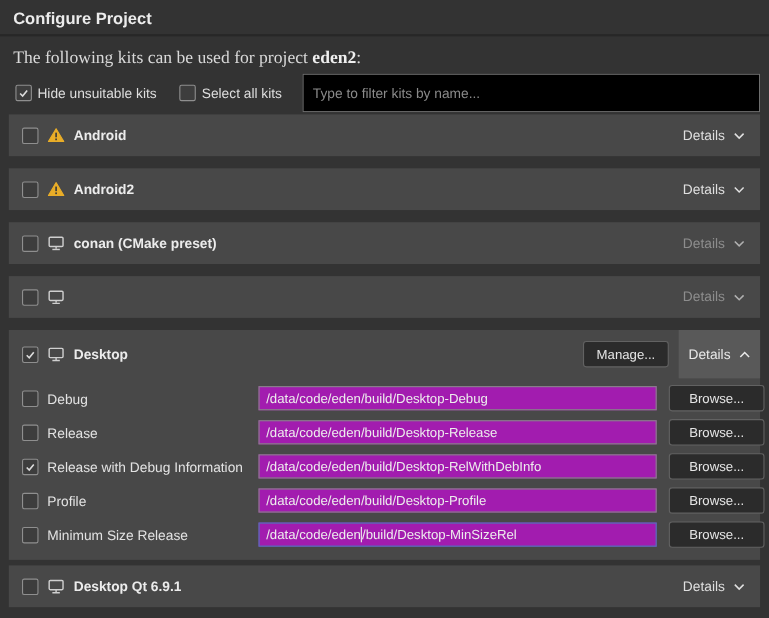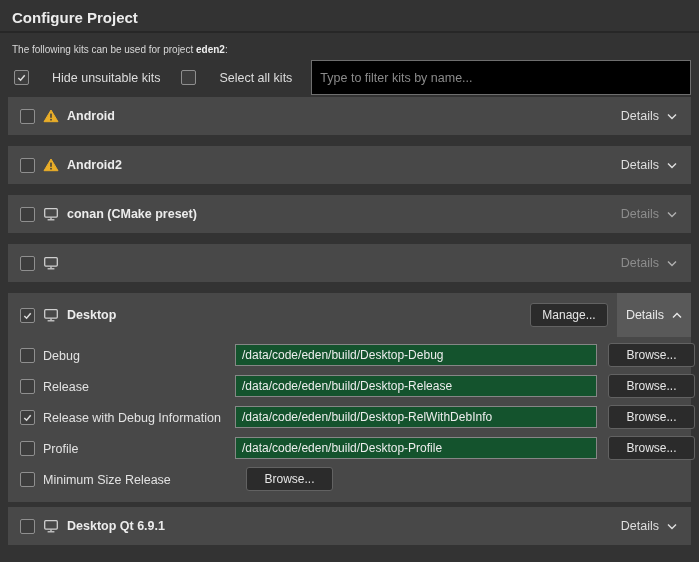--- a/index.html
+++ b/index.html
@@ -11,26 +11,26 @@
     overflow: hidden;
   }
   
   .page-header {
     padding: 9px 29px 5px 12px;
     border-bottom: 2px solid #272727;
   }
   .page-title { font-size: 15px; font-weight: 700; color: #ececec; }
 
   
-  .intro { margin: 11px 12px 0 12px; font-size: 10px; color: #d9d9d9; }
+  .intro { margin: 11px 12px 0 12px; font-size: 16px; color: #d9d9d9; font-family: Liberation Serif, serif; }
   .intro b { color: #eeeeee; }
 
   
   .controls { margin: 10px 8px 0 14px; height: 25px; display: flex; align-items: center; }
-  .cb-group { display: flex; align-items: center; gap: 23px; }
+  .cb-group { display: flex; align-items: center; gap: 5px; }
   .cb-group + .cb-group { margin-left: 21px; }
   .cb-label { font-size: 12.5px; color: #dedede; white-space: nowrap; }
 
   .cb {
     width: 15px; height: 15px; flex: none;
     background: #3d3d3d;
     border: 1px solid #8f8f8f;
     border-radius: 2px;
     display: inline-flex; align-items: center; justify-content: center;
   }
@@ -84,21 +84,21 @@
   .manage-btn { position: absolute; right: 83px; top: 10px; width: 78px; }
 
   .config-rows { margin-top: 6px; }
   .config-row { display: flex; align-items: center; height: 24px; margin-bottom: 7px; padding-left: 12px; }
   .config-row:last-child { margin-bottom: 0; }
   .config-left { width: 215px; display: flex; align-items: flex-end; gap: 8px; flex: none; }
   .config-label { font-size: 12.5px; color: #e2e2e2; white-space: nowrap; }
 
   .path-input {
     width: 362px; height: 22px; flex: none;
-    background: #14532d; border: 1px solid #868686;
+    background: #a21caf; border: 1px solid #868686;
     display: flex; align-items: center;
     padding: 0 6px; overflow: hidden;
   }
   .path-input.focused { border-color: #4a7ab8; }
   .path-text { font-size: 12px; color: #ededed; white-space: nowrap; }
   .caret { display: inline-block; width: 1px; height: 14px; background: #ededed; vertical-align: -3px; }
 
   .browse-btn { margin-left: 11px; width: 87px; flex: none; }
 </style>
 </head>
@@ -299,20 +299,23 @@
         <button class="btn browse-btn">Browse...</button>
       </div>
 
       <div class="config-row">
         <div class="config-left">
           <span class="cb">
             
           </span>
           <span class="config-label">Minimum Size Release</span>
         </div>
+        <div class="path-input focused">
+          <span class="path-text"><span>/data/code/eden</span><span class="caret"></span><span>/build/Desktop-MinSizeRel</span></span>
+        </div>
         <button class="btn browse-btn">Browse...</button>
       </div>
 
     </div>
   </div>
 
   <div class="kit-row">
     <span class="cb">
       
     </span>

